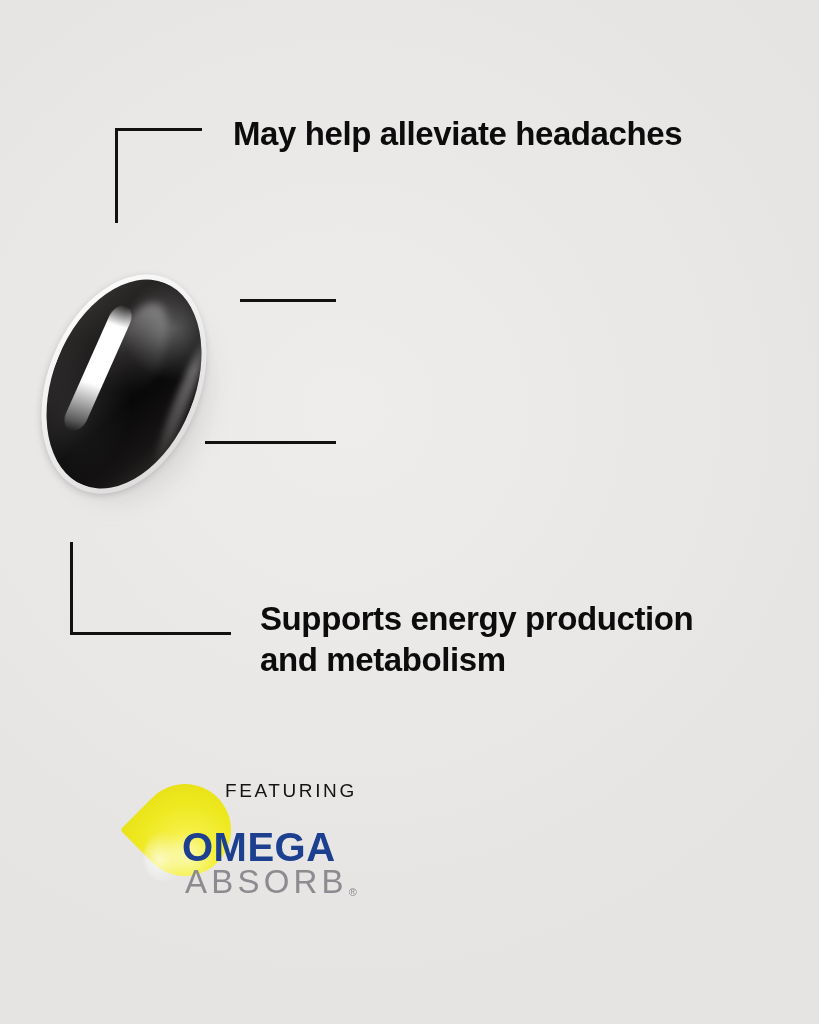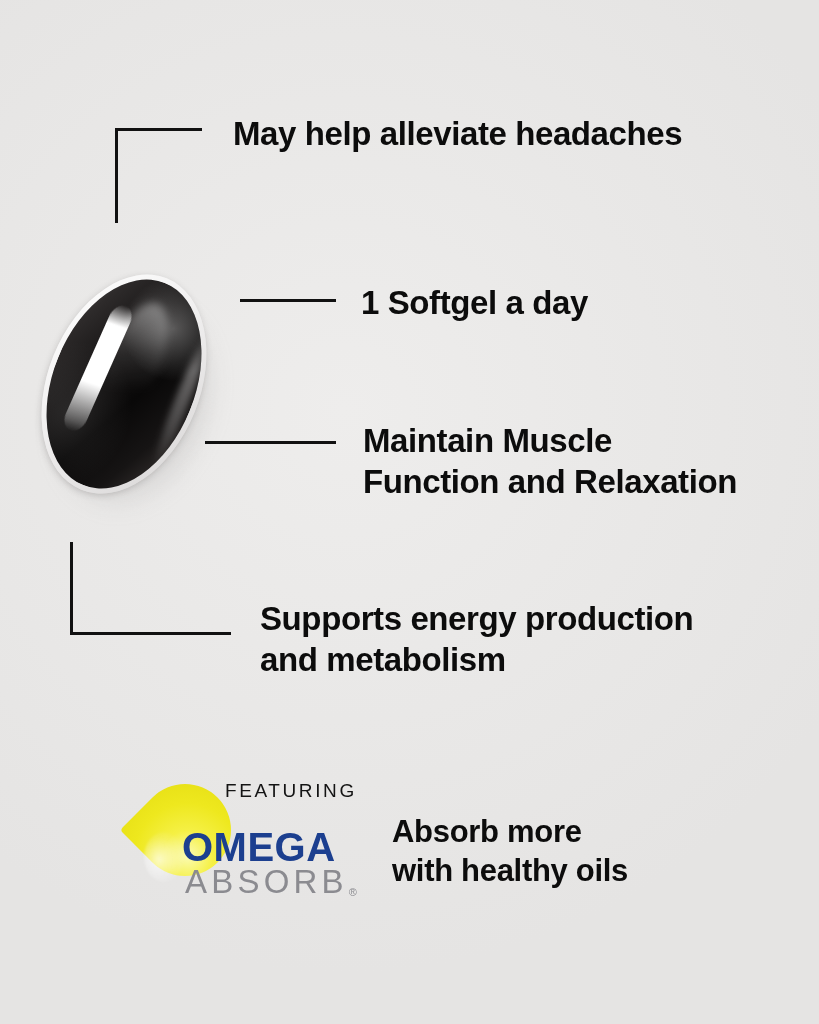--- a/index.html
+++ b/index.html
@@ -222,40 +222,35 @@
       <div class="capsule-gloss"></div>
       <div class="capsule-edge-light"></div>
     </div>
   </div>
 
   <div class="leader v" style="left:115px; top:128px; height:95px;"></div>
   <div class="leader h" style="left:115px; top:128px; width:87px;"></div>
   <div class="benefit" style="left:233px; top:113px; width:520px;">May help alleviate headaches</div>
 
   <div class="leader h" style="left:240px; top:299px; width:96px;"></div>
-  <div class="benefit" style="left:361px; top:282px; width:380px;">1 Softgel a day</div>
 
   <div class="leader h" style="left:205px; top:441px; width:131px;"></div>
-  <div class="benefit" style="left:363px; top:420px; width:430px;">Maintain Muscle
-Function and Relaxation</div>
 
   <div class="leader v" style="left:70px; top:542px; height:93px;"></div>
   <div class="leader h" style="left:70px; top:632px; width:161px;"></div>
   <div class="benefit" style="left:260px; top:598px; width:500px;">Supports energy production
 and metabolism</div>
 
   <div class="logo-block">
     <div class="droplet">
       <div class="droplet-shape"></div>
       <div class="droplet-sheen"></div>
     </div>
     <div class="featuring">FEATURING</div>
     <div class="omega">OMEGA</div>
     <div class="absorb-wrap">
       <span class="absorb">ABSORB</span>
       <span class="absorb-reg">®</span>
     </div>
   </div>
 
-  <div class="logo-caption">Absorb more
-with healthy oils</div>
 
 </div>
 
 </body></html>

